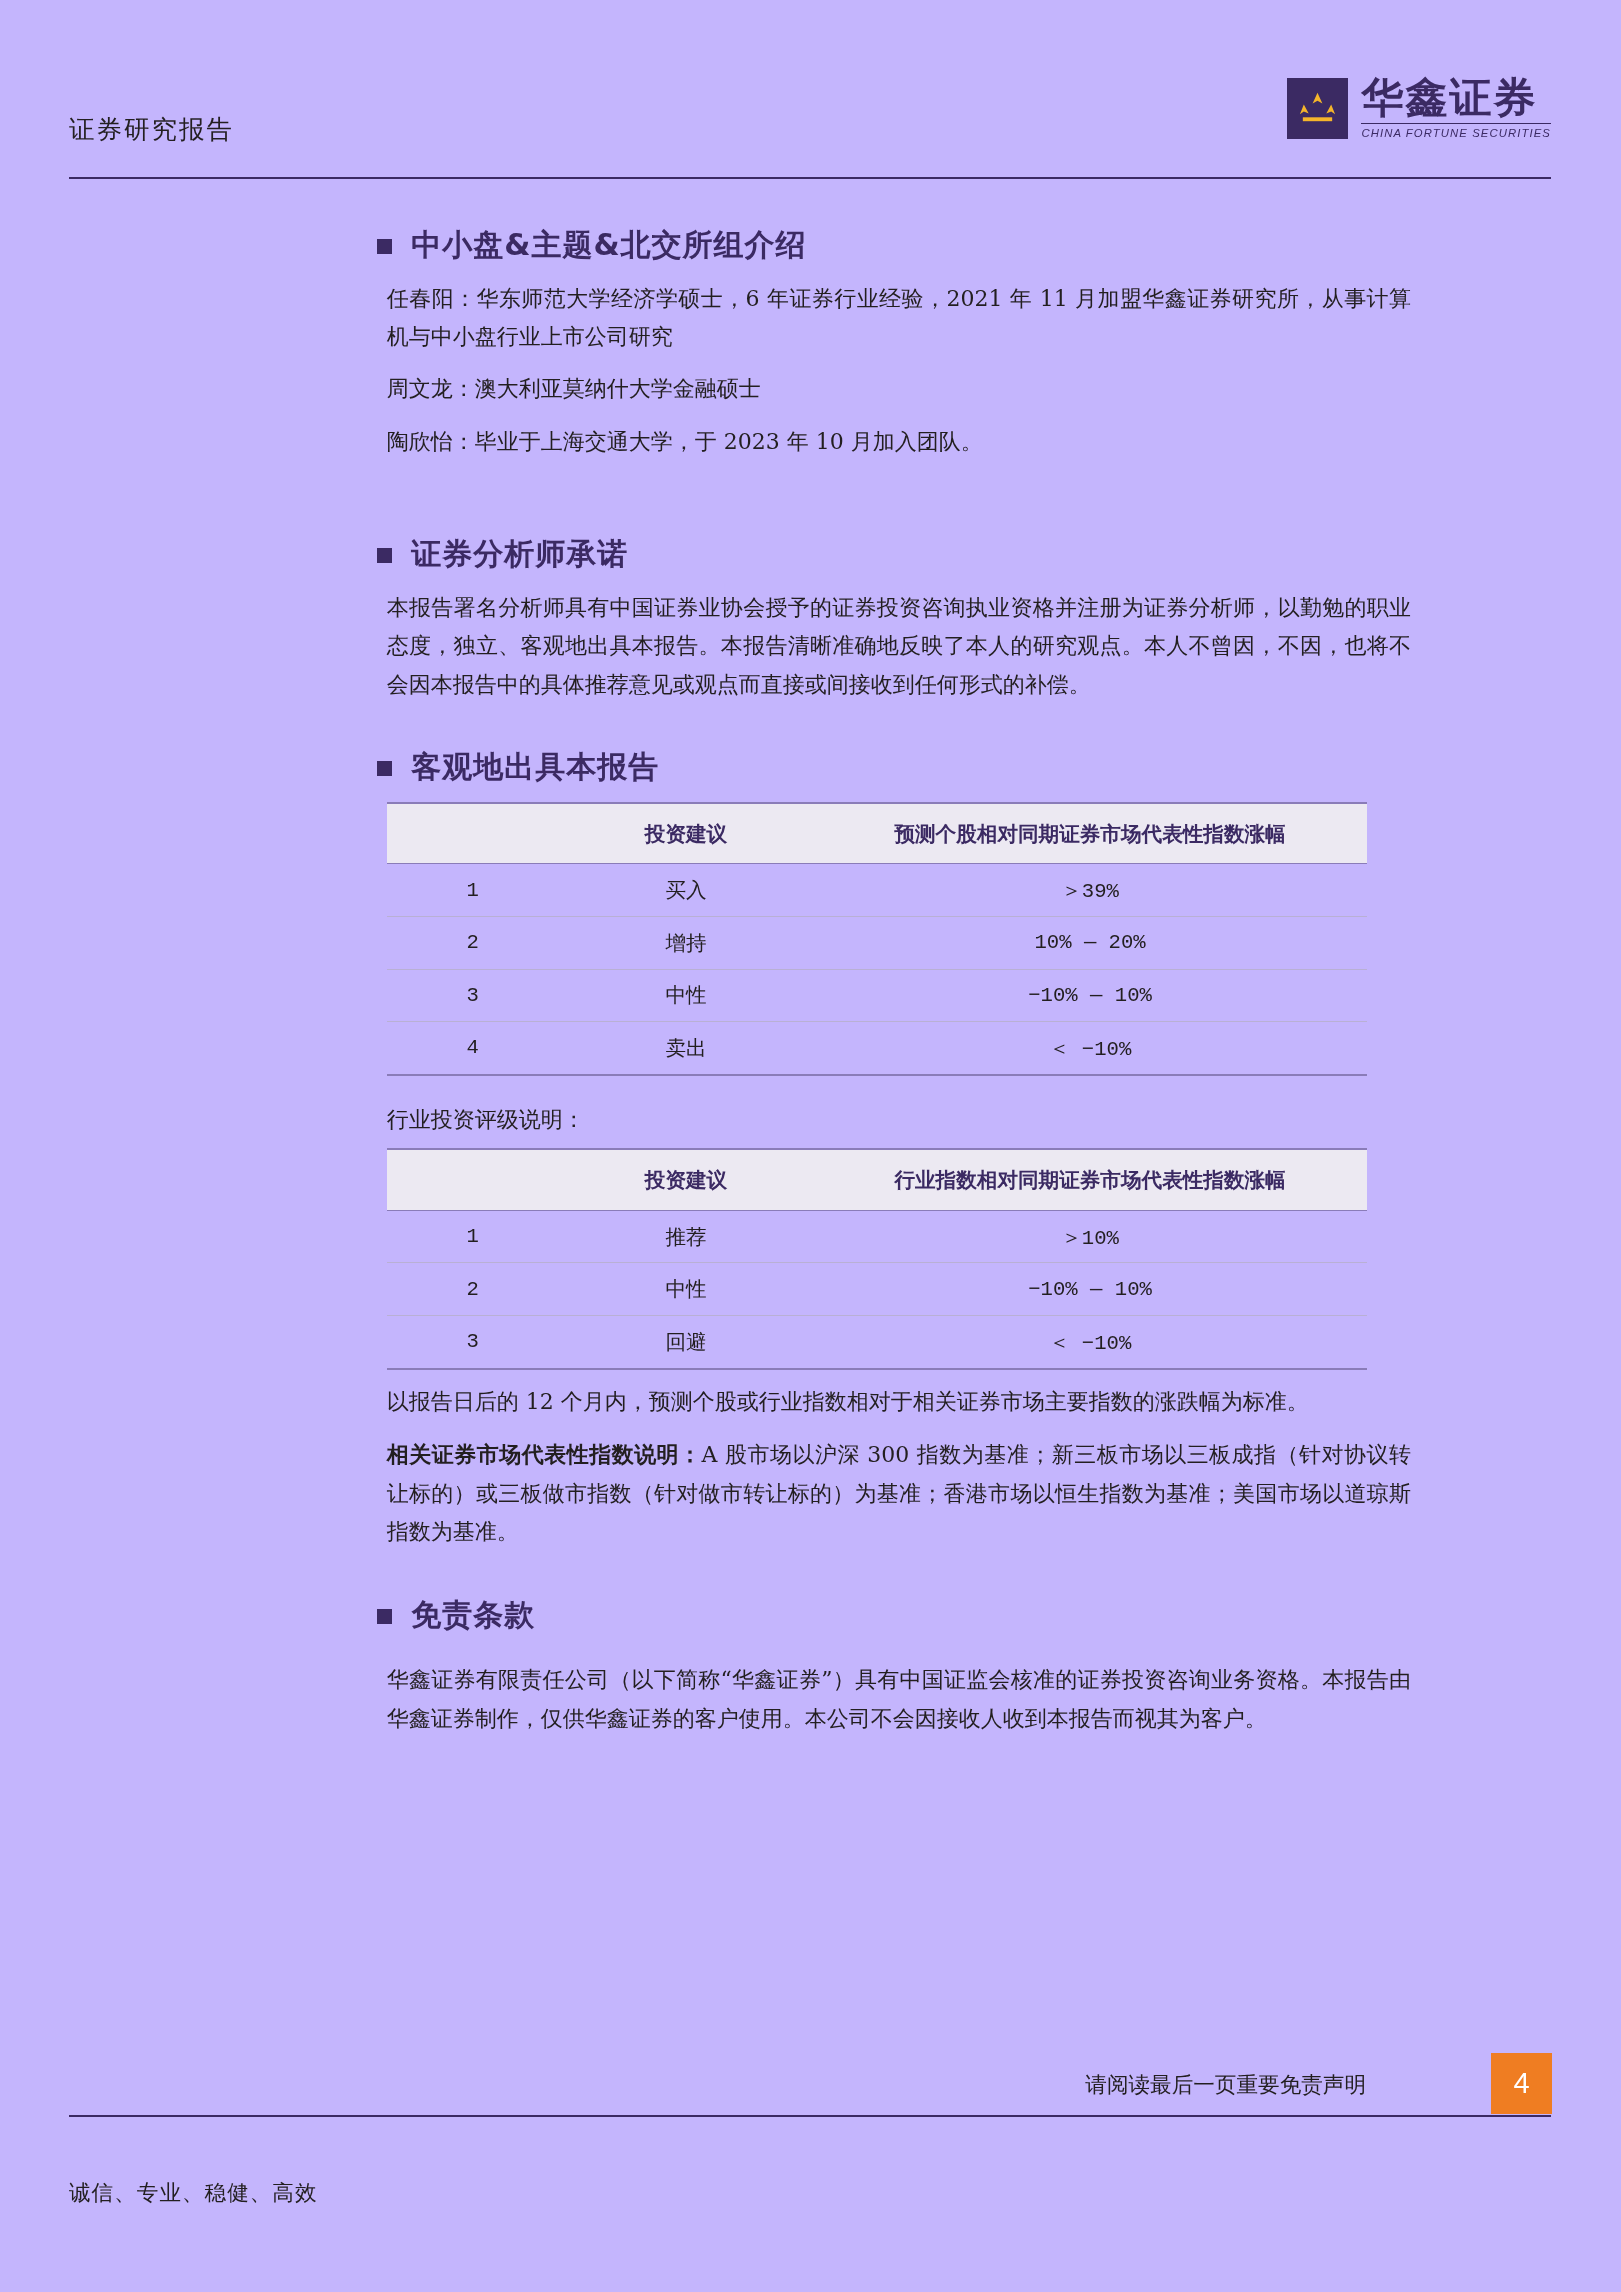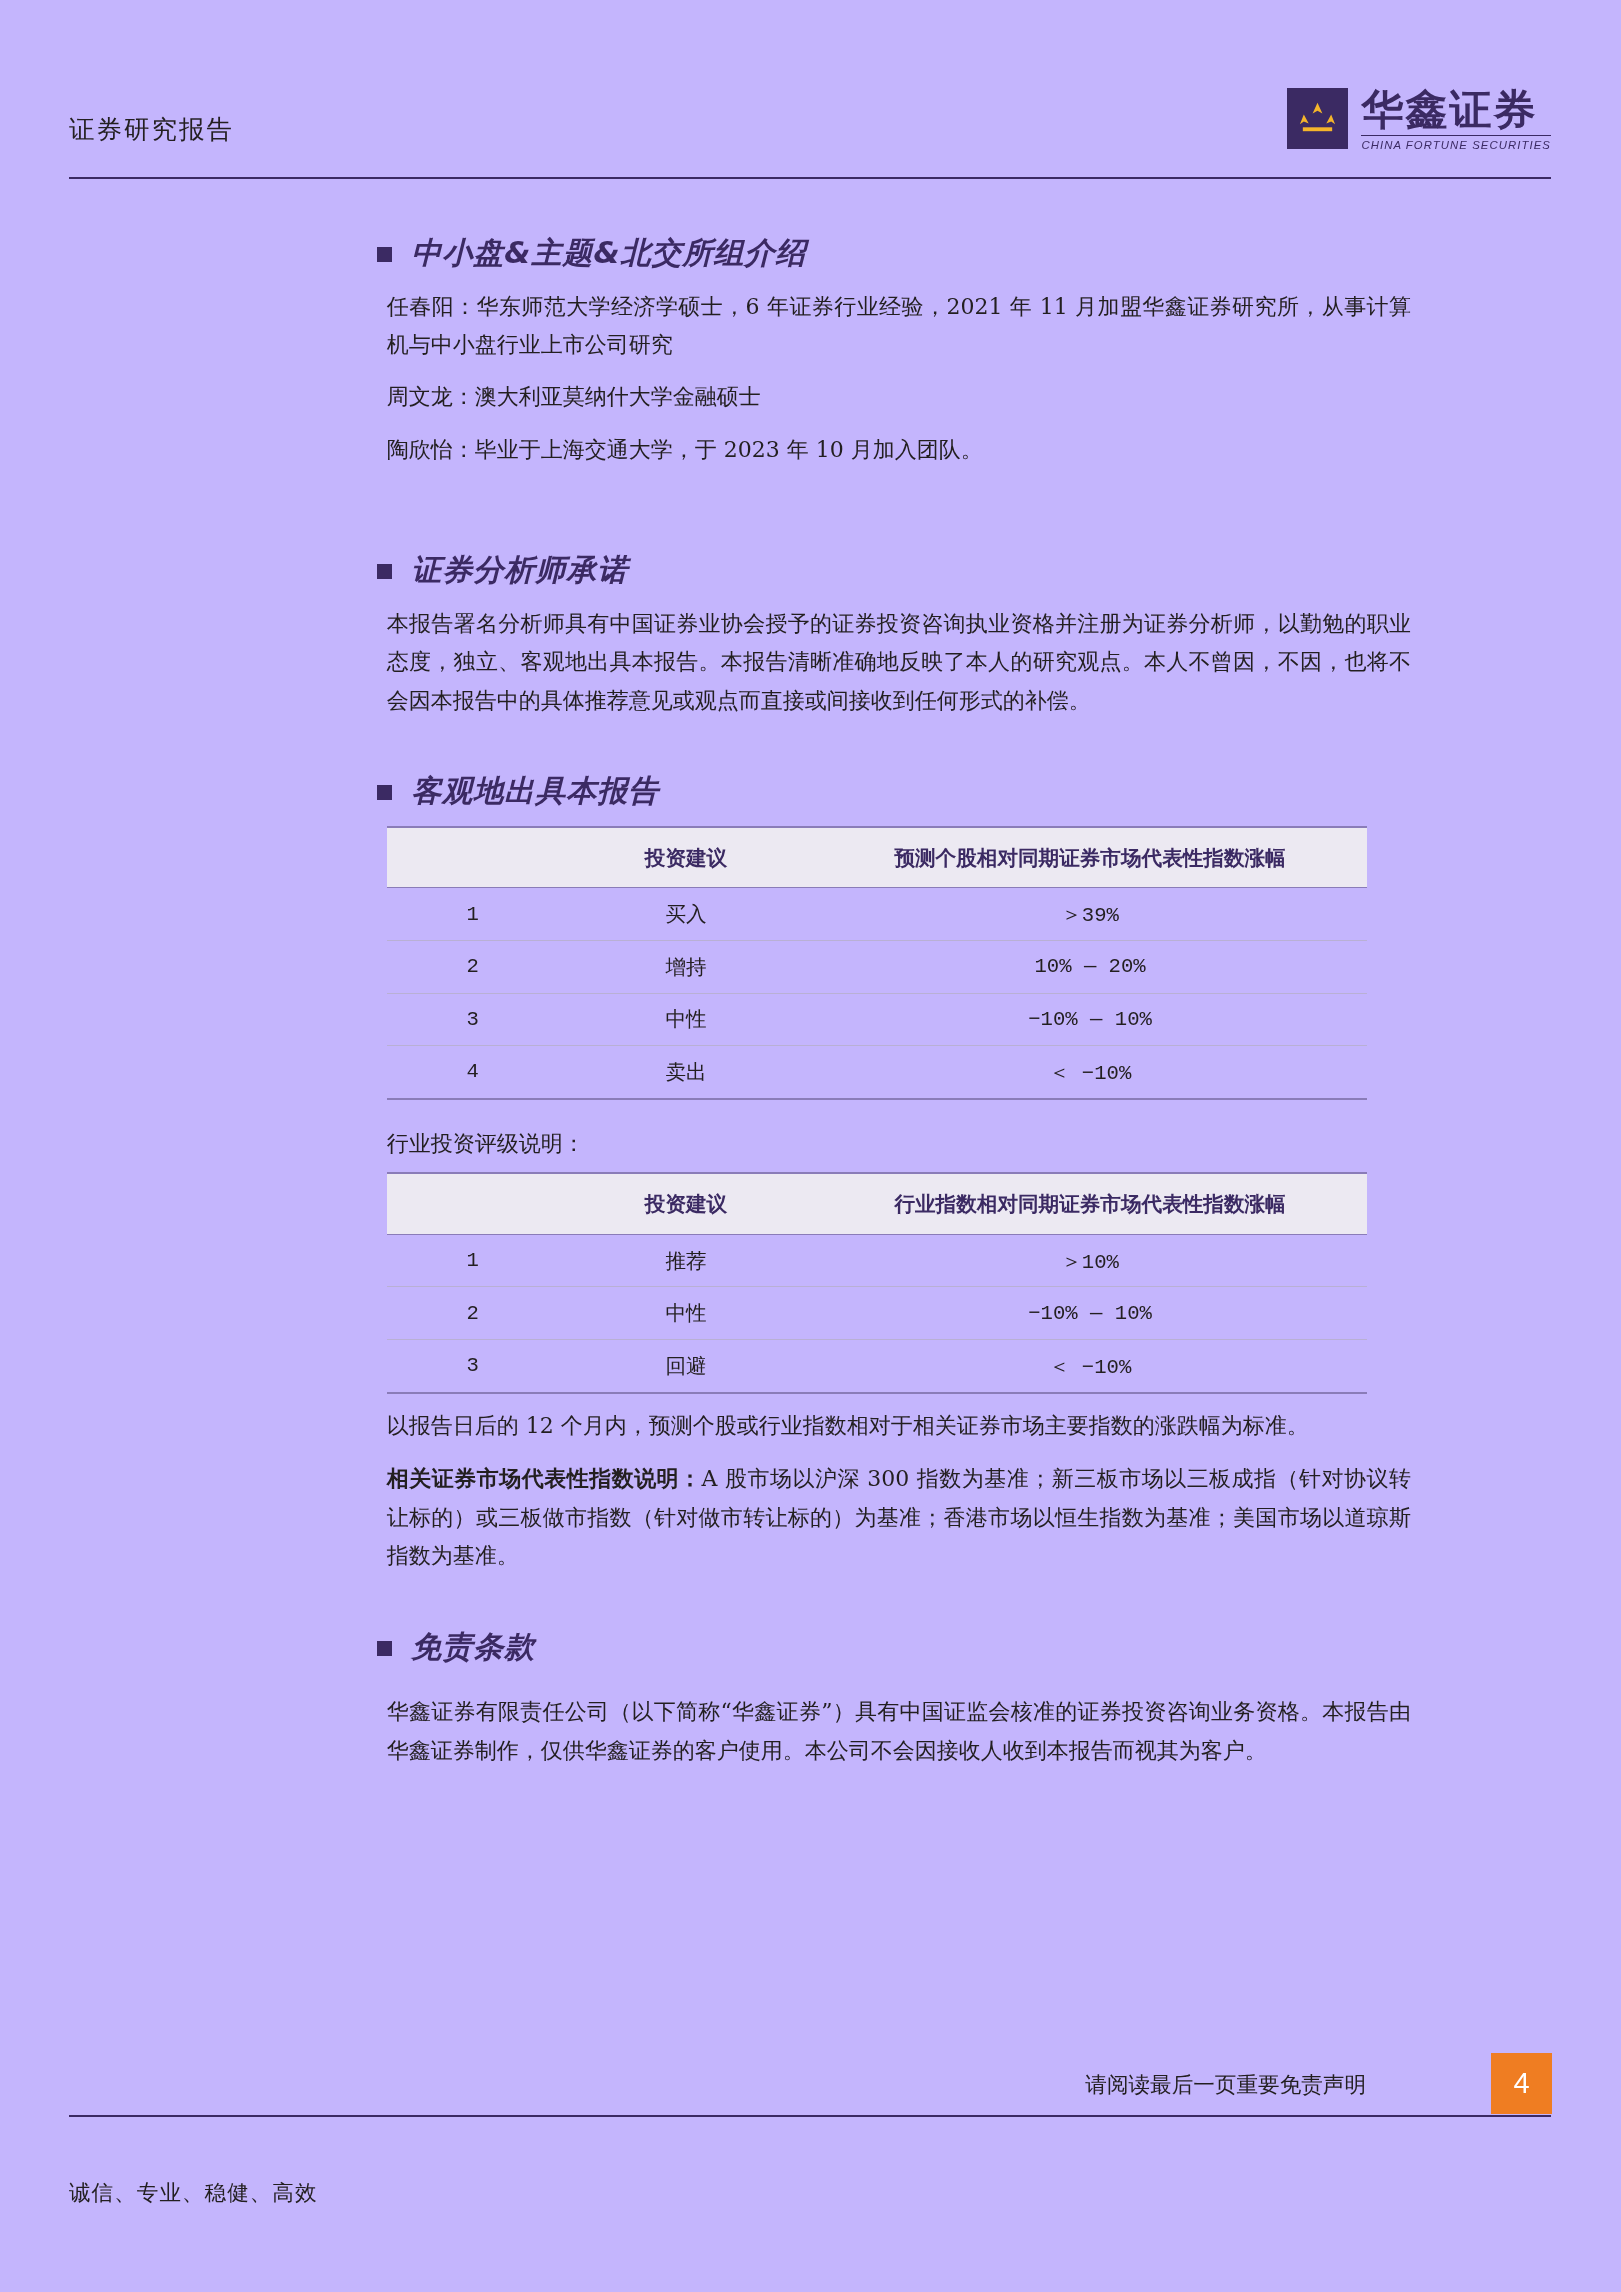--- a/index.html
+++ b/index.html
@@ -37,22 +37,22 @@
   .header-title {
     font-family: "DejaVu Sans", "Liberation Sans", sans-serif;
     font-size: 25.5px;
     letter-spacing: 2px;
     color: #231f20;
     margin-top: 43px;
     font-weight: 500;
   }
   .logo-wrap {
     display: flex;
-    align-items: flex-start;
-    margin-top: 19px;
+    align-items: flex-end;
+    margin-top: 7px;
   }
   .logo-mark {
     width: 61px;
     height: 61px;
     background: #3b2a63;
     display: flex;
     align-items: center;
     justify-content: center;
     margin-right: 13.7px;
   }
@@ -84,22 +84,21 @@
   .content {
     position: absolute;
     left: 377px;
     top: 221px;
     width: 1034px;
   }
 
   .sec-head {
     display: flex;
     align-items: center;
-    margin-top: 12px;
-    font-style: italic;
+    margin-top: 4px;
   }
   .sec-bullet {
     width: 14.7px;
     height: 14.7px;
     background: #3b2a63;
     margin-right: 19.6px;
     flex: 0 0 auto;
     position: relative;
     top: 1px;
   }

